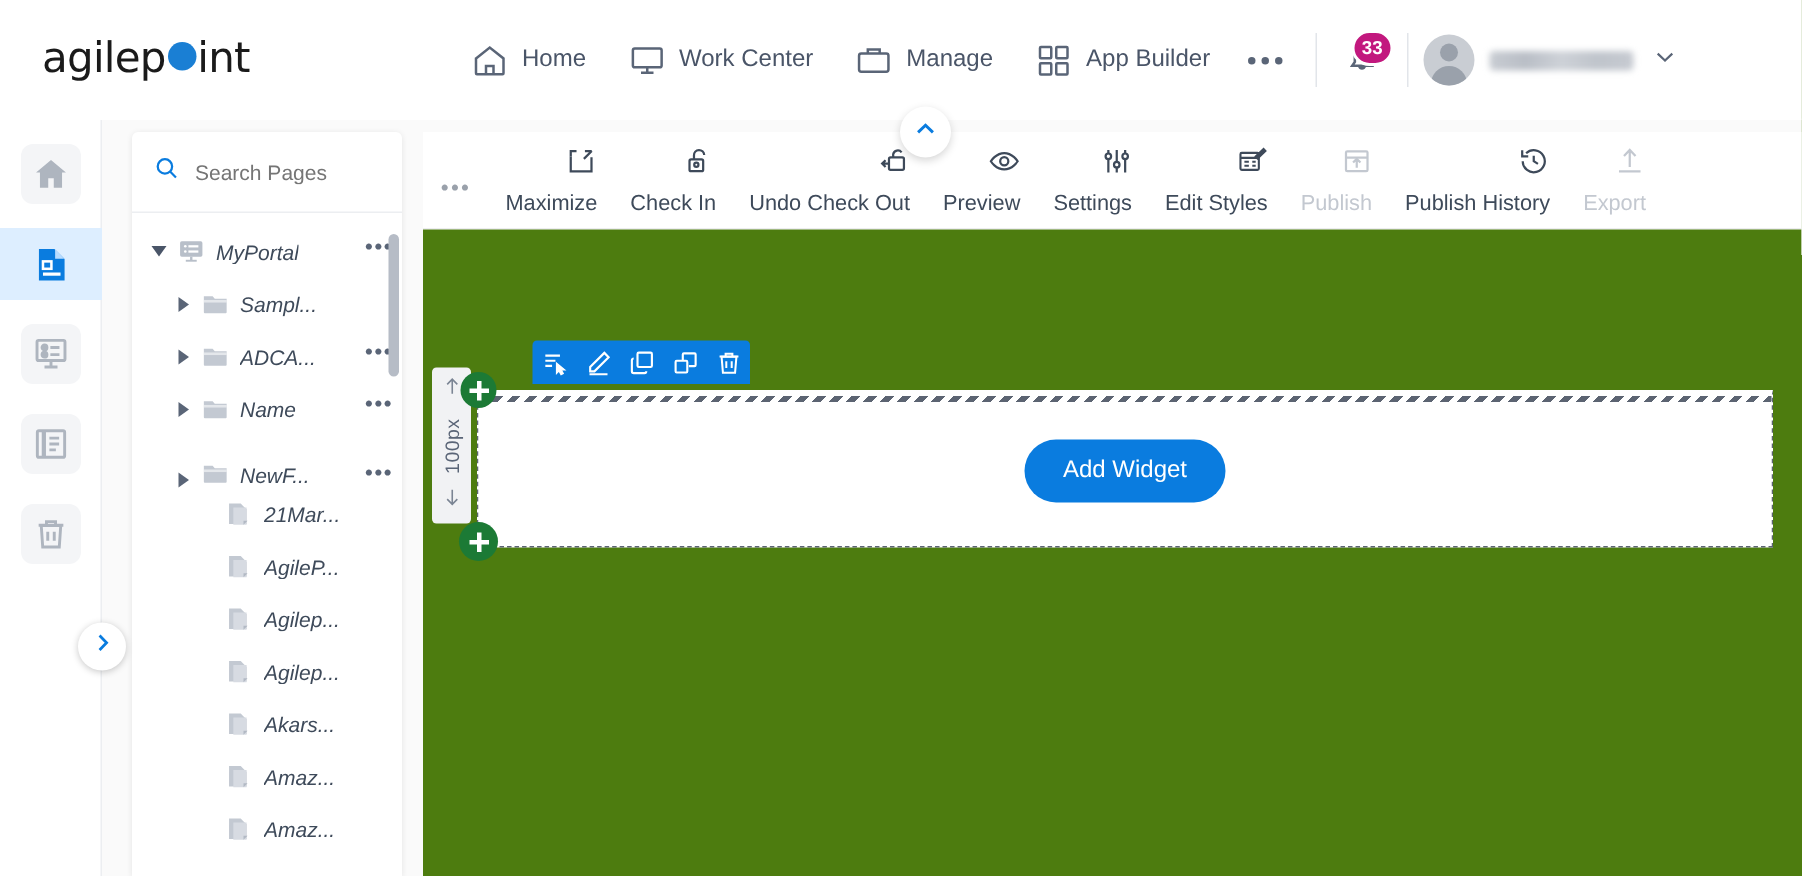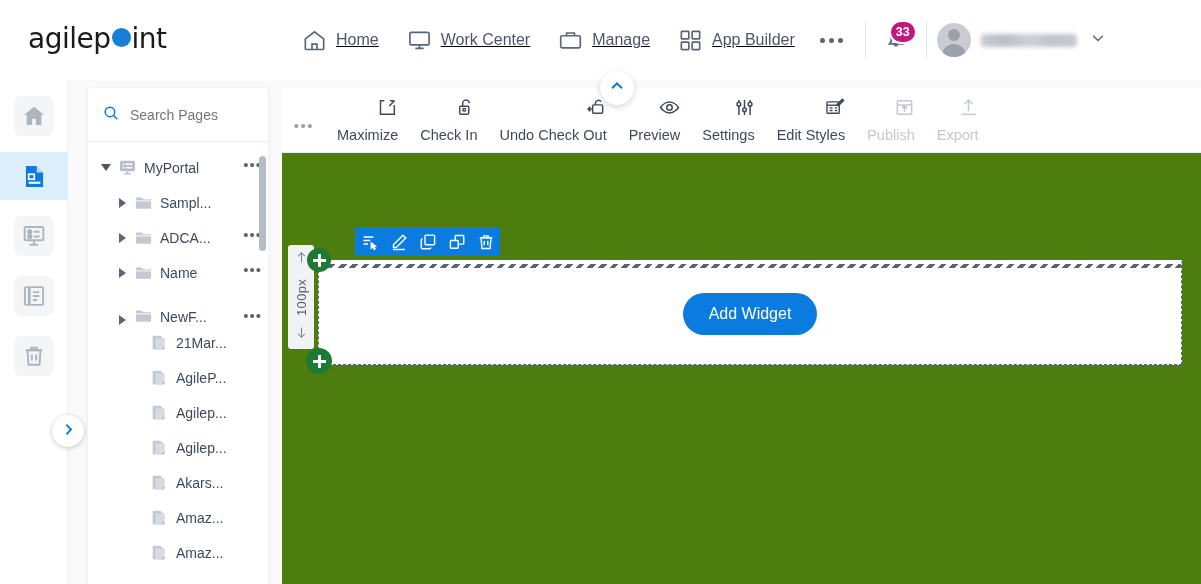--- a/index.html
+++ b/index.html
@@ -18,22 +18,22 @@
     border-bottom: 1px solid #ffffff;
   }
   .logo { position: absolute; left: 28px; top: 22px; display: flex; align-items: baseline;
           font-size: 28px; letter-spacing: -0.5px; color: #1a1a1a; font-weight: 400; }
   .logo .lg-a { font-family: "DejaVu Sans", sans-serif; font-weight: 400; }
   .logo .dot {
     display: inline-block; width: 19px; height: 19px; border-radius: 50%;
     background: #1a7fd4; margin: 0 1px; position: relative; top: -1px;
   }
 
-  .navgroup { position: absolute; left: 288px; top: 0; height: 80px;
-              display: flex; align-items: center; gap: 0; text-decoration: underline; }
+  .navgroup { position: absolute; left: 300px; top: 0; height: 80px;
+              display: flex; align-items: center; gap: 0; }
   .navitem { display: flex; align-items: center; gap: 9px; padding: 0 14px; height: 80px;
              color: #4a5568; font-size: 16px; cursor: pointer; }
   .navitem svg { display: block; }
   .nav-ellipsis { display: flex; align-items: center; justify-content: center;
                   width: 46px; height: 80px; cursor: pointer; }
   .nav-ellipsis span { display: inline-block; width: 5px; height: 5px; border-radius: 50%;
                        background: #5a6577; margin: 0 2px; }
   .vdiv { width: 1px; height: 36px; background: #e2e5ea; margin: 0 10px; }
 
   .bellwrap { position: relative; width: 40px; height: 40px; display: flex;
@@ -81,21 +81,21 @@
     overflow: hidden;
   }
   .searchrow { height: 54px; display: flex; align-items: center; padding: 0 14px;
                border-bottom: 1px solid #eceef1; gap: 10px; }
   .searchrow input {
     border: none; outline: none; font-size: 14px; color: #9aa1ab; width: 120px;
     font-family: "Liberation Sans", sans-serif; background: transparent;
   }
   .tree { padding-top: 8px; }
   .trow { display: flex; align-items: center; height: 35px; font-size: 14px;
-          color: #3e4a5a; cursor: pointer; position: relative; padding-right: 6px; }
+          color: #3e4a5a; cursor: pointer; position: relative; padding-right: 6px; font-style: italic; }
   .tri { width: 16px; display: flex; align-items: center; justify-content: center;
          flex: 0 0 16px; }
   .tri i { display: inline-block; width: 0; height: 0; }
   .tri.down i { border-left: 5.5px solid transparent; border-right: 5.5px solid transparent;
                 border-top: 7px solid #4a5568; }
   .tri.right i { border-top: 5.5px solid transparent; border-bottom: 5.5px solid transparent;
                  border-left: 7px solid #5a6577; }
   .ticon { flex: 0 0 22px; display: flex; align-items: center; justify-content: center;
            margin-left: 2px; margin-right: 6px; }
   .tlabel { white-space: nowrap; overflow: hidden; }
@@ -565,20 +565,30 @@
         <span>
           <svg width="21" height="21" viewBox="0 0 24 24" fill="none" stroke="#c3c8d0" stroke-width="1.7">
             <rect x="3.8" y="4.4" width="16.4" height="15.2" rx="1"></rect>
             <path d="M3.8 9.2h16.4"></path>
             <path d="M12 17V10.6M9.2 13 12 10.2 14.8 13"></path>
           </svg>
         </span>
         <span>Publish</span>
       </div>
 
+      <div class="tbitem">
+        <span>
+          <svg width="21" height="21" viewBox="0 0 24 24" fill="none" stroke="#3e4a5a" stroke-width="1.7">
+            <path d="M3.6 12a8.4 8.4 0 1 0 2.6-6.1"></path>
+            <path d="M3.2 3.6v4.6h4.6"></path>
+            <path d="M12 7.8V12l3.2 2"></path>
+          </svg>
+        </span>
+        <span>Publish History</span>
+      </div>
 
       <div class="tbitem disabled">
         <span>
           <svg width="21" height="21" viewBox="0 0 24 24" fill="none" stroke="#c3c8d0" stroke-width="1.7">
             <path d="M12 16.4V3.6M7.6 8 12 3.4 16.4 8"></path>
             <path d="M3.8 19.8h16.4"></path>
           </svg>
         </span>
         <span>Export</span>
       </div>

